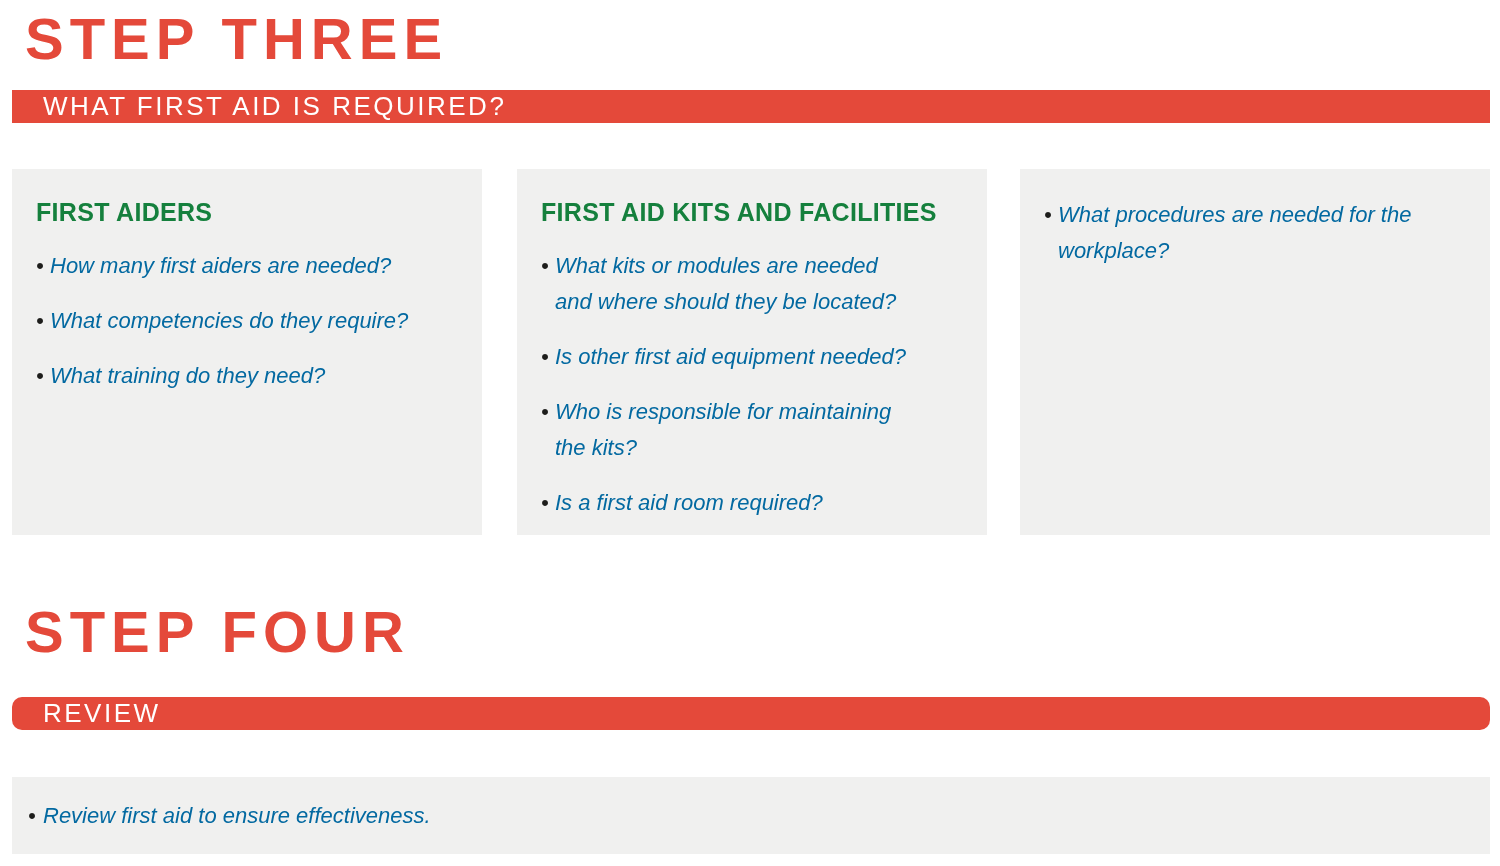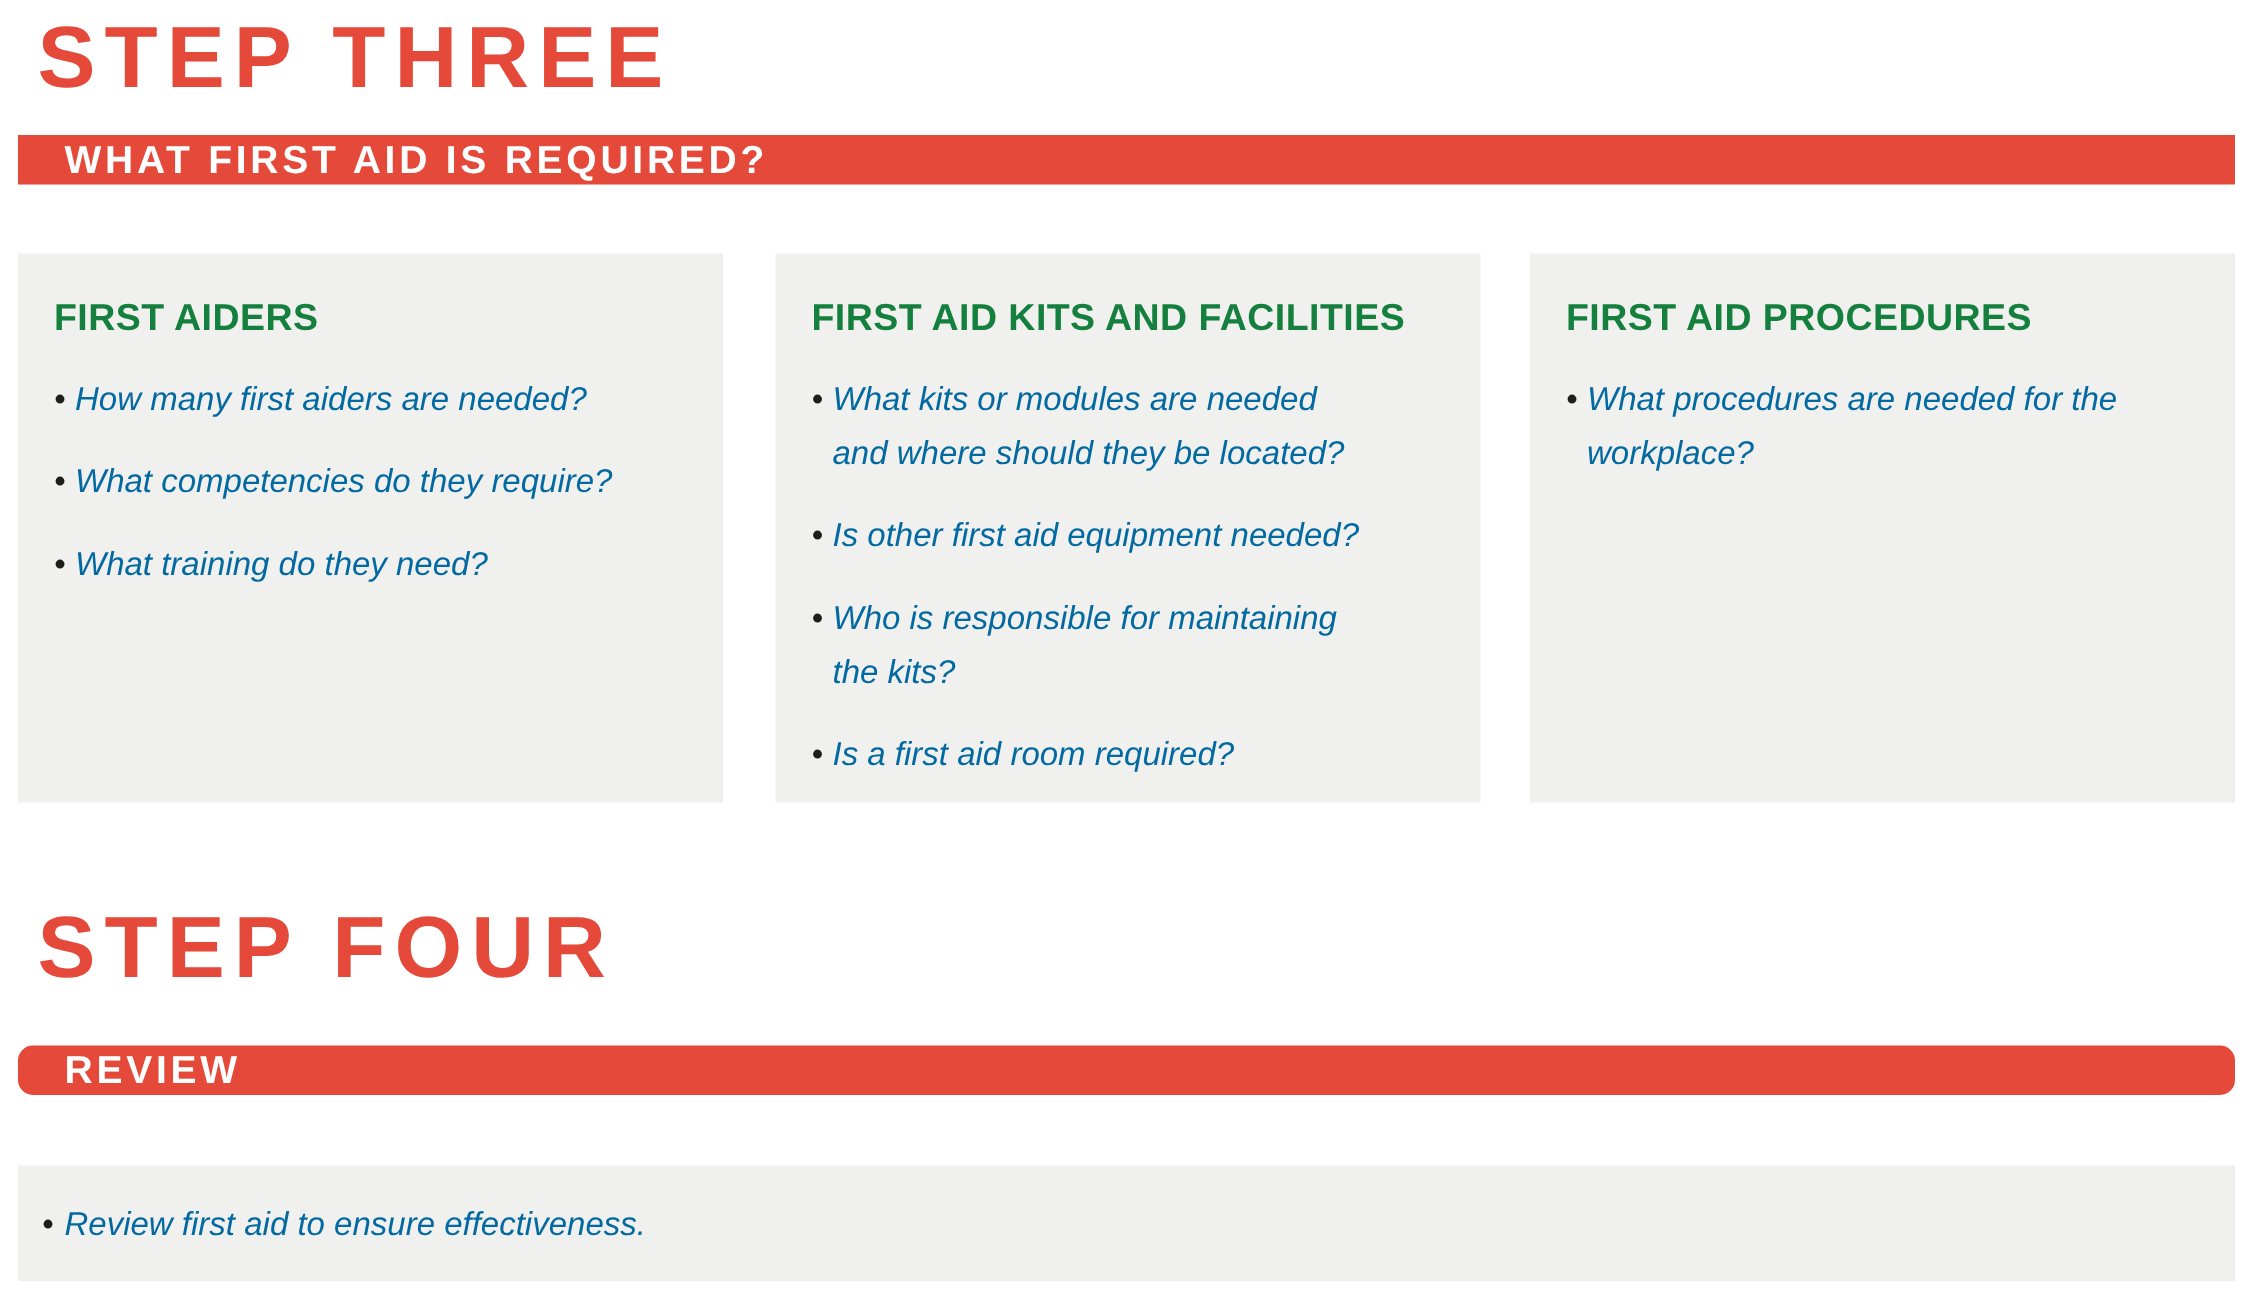--- a/index.html
+++ b/index.html
@@ -38,21 +38,21 @@
     display: flex;
     align-items: center;
     box-sizing: border-box;
     padding-left: 31px;
   }
   #step-three-banner { top: 90px; }
   #step-four-banner  { top: 697px; border-radius: 10px; }
   .banner-label {
     color: #ffffff;
     font-size: 26px;
-    font-weight: 700;
+    font-weight: 400;
     letter-spacing: 2.5px;
     white-space: pre;
   }
 
   .card {
     position: absolute;
     top: 169px;
     height: 366px;
     width: 470px;
     background: #F0F0EF;
@@ -140,21 +140,20 @@
       <li class="bullet-item">What kits or modules are needed
 and where should they be located?</li>
       <li class="bullet-item">Is other first aid equipment needed?</li>
       <li class="bullet-item">Who is responsible for maintaining
 the kits?</li>
       <li class="bullet-item">Is a first aid room required?</li>
     </ul>
   </div>
 
   <div class="card" id="card-first-aid-procedures">
-    <h2 class="card-heading">FIRST AID PROCEDURES</h2>
     <ul class="bullet-list">
       <li class="bullet-item">What procedures are needed for the
 workplace?</li>
     </ul>
   </div>
 
   <h1 class="step-title" id="step-four-title">STEP FOUR</h1>
 
   <div class="banner" id="step-four-banner">
     <span class="banner-label">REVIEW</span>

